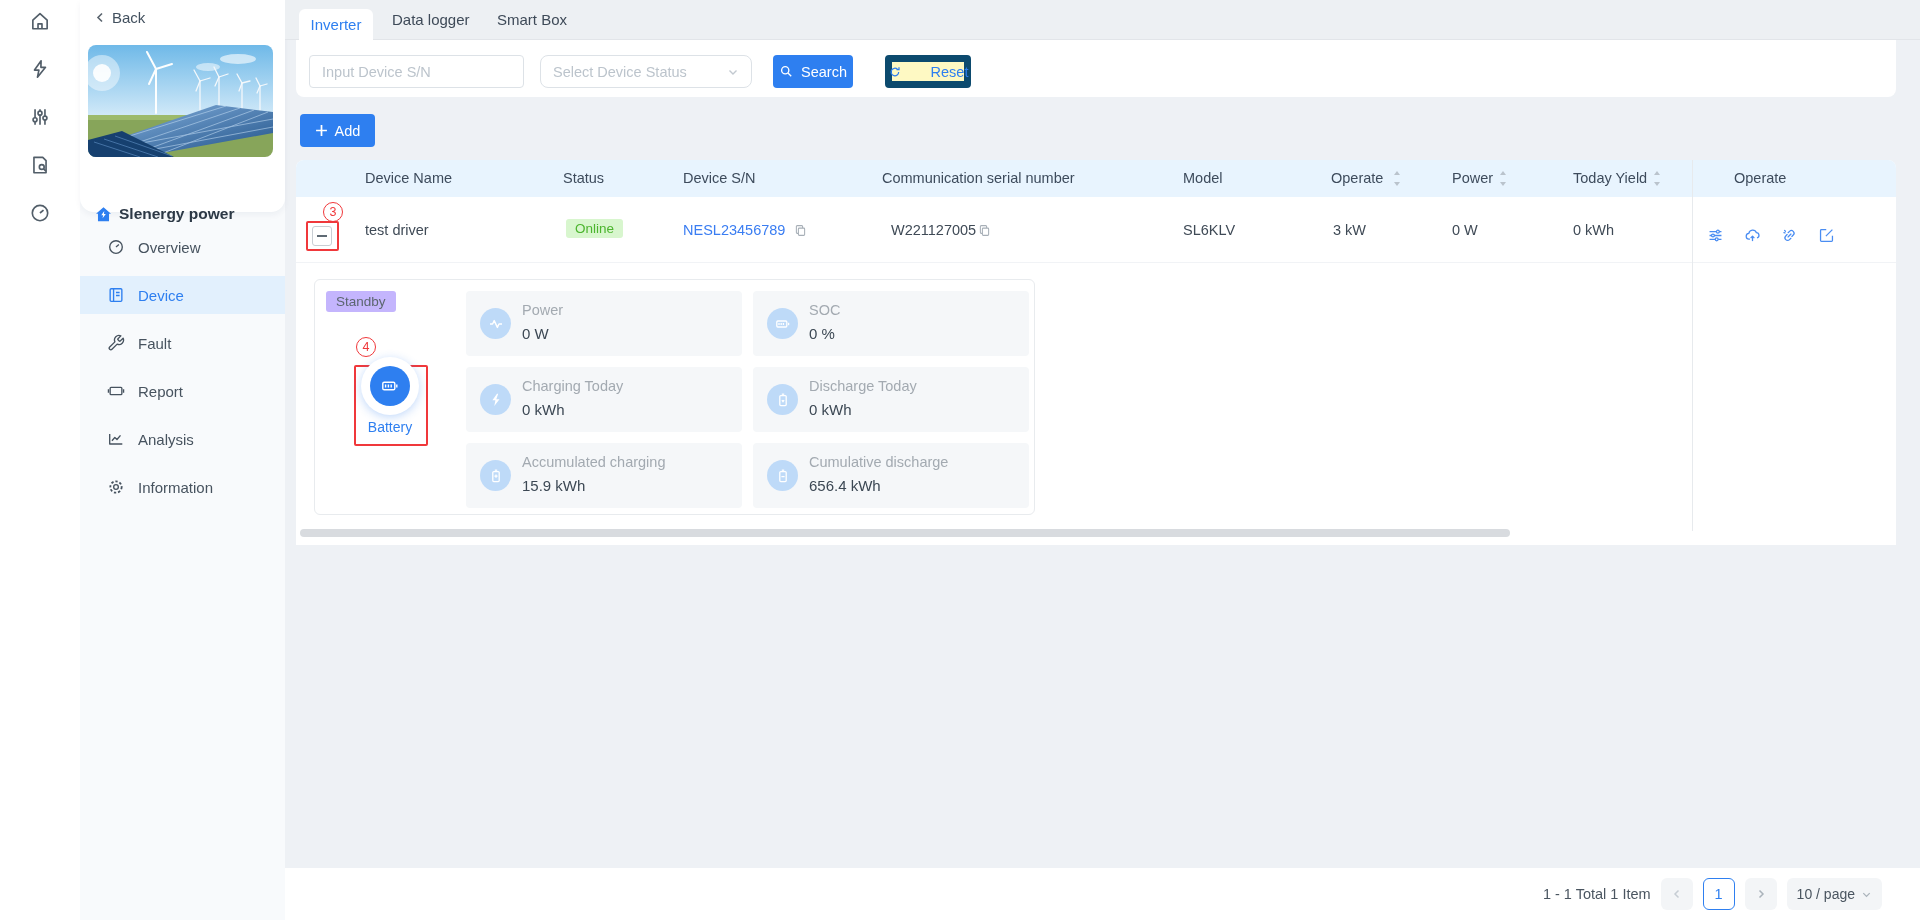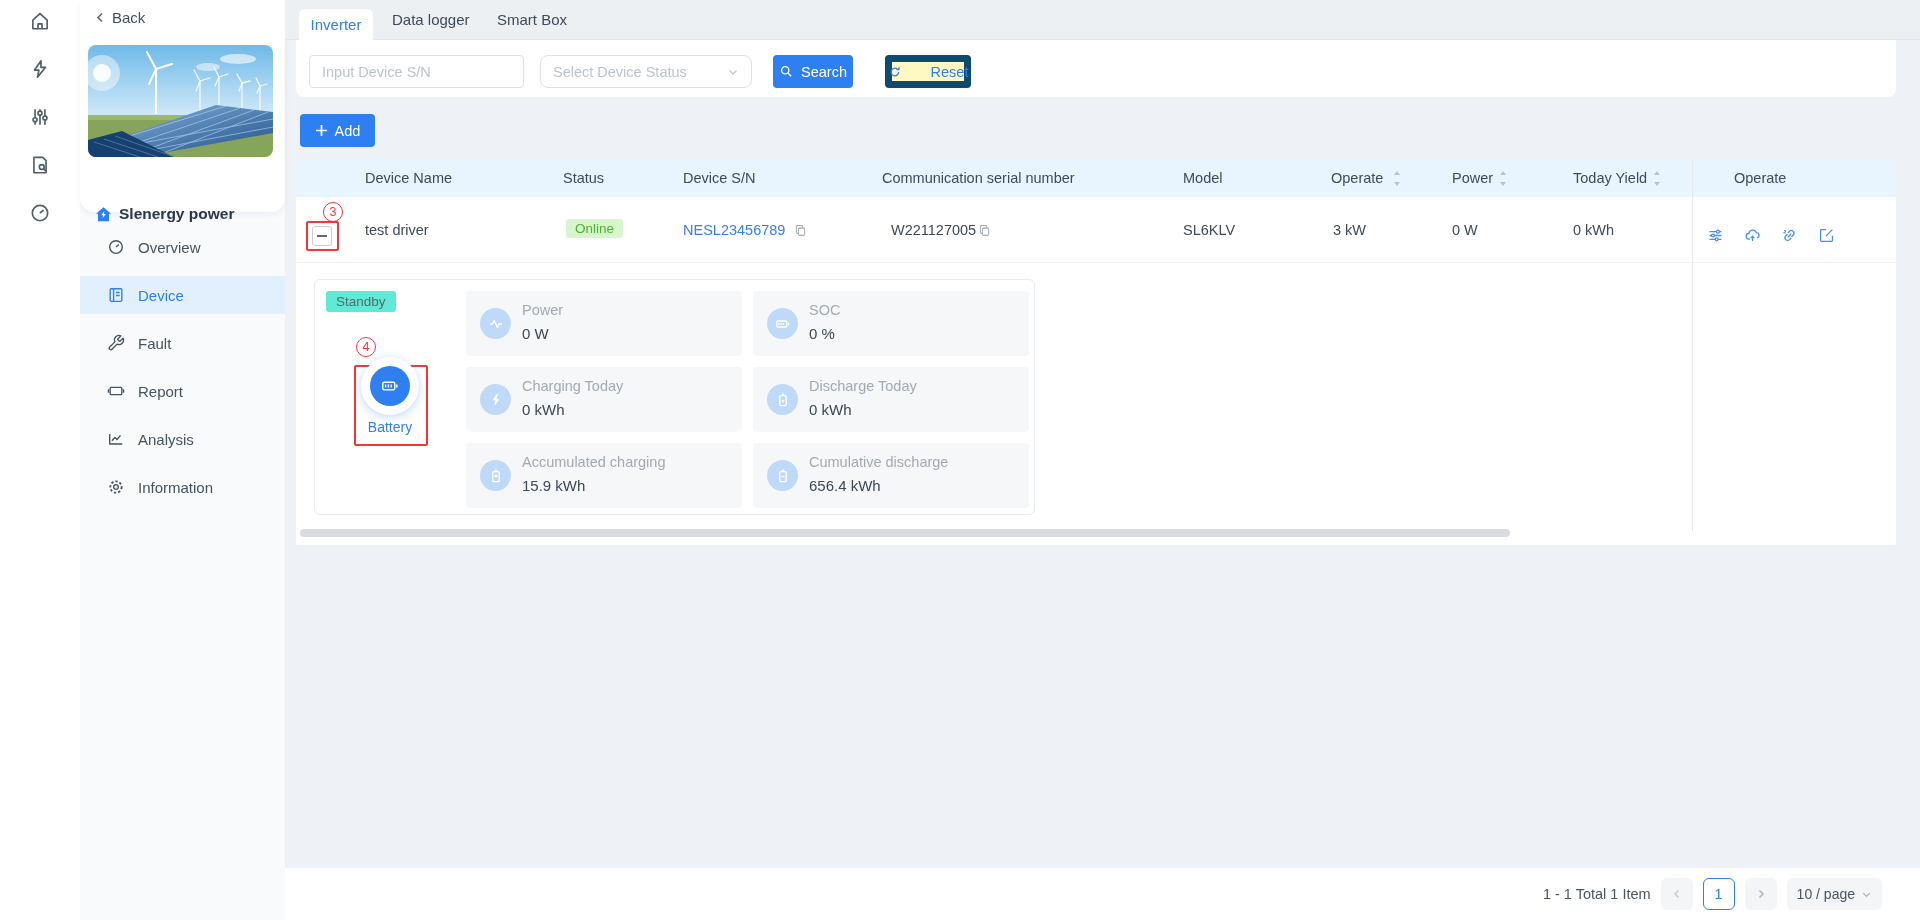--- a/index.html
+++ b/index.html
@@ -43,21 +43,21 @@
   .anno-box{position:absolute;border:2px solid #f0383b;box-sizing:border-box;border-radius:2px;}
   .anno-circle{position:absolute;width:20px;height:20px;border:1.5px solid #f0383b;border-radius:50%;color:#f0383b;font-size:12.5px;display:flex;align-items:center;justify-content:center;box-sizing:border-box;}
   .badge-online{position:absolute;left:270px;top:22px;padding:2px 9px;font-size:13.5px;background:#d8f6ce;color:#4cb52e;border-radius:3px;}
   .link{color:#3a7df2;cursor:pointer;}
   .copy-icon{position:absolute;top:26px;width:15px;height:15px;color:#a7afb7;cursor:pointer;}
   .op-icon{position:absolute;top:30px;width:17px;height:17px;color:#4a8df2;cursor:pointer;}
   .fixed-divider{position:absolute;left:1396px;top:0;width:1px;height:371px;background:#e7eaed;box-shadow:-8px 0 10px -6px rgba(30,50,80,.08);}
   .hscroll{position:absolute;left:4px;top:369px;width:1210px;height:8px;background:#d8dbdf;border-radius:4px;cursor:pointer;}
   
   .detail-panel{position:absolute;left:18px;top:119px;width:721px;height:236px;border:1px solid #e8ebee;border-radius:6px;background:#fff;box-sizing:border-box;}
-  .tag-standby{position:absolute;left:11px;top:11px;padding:3px 10px;background:#5eead4;color:#5c6670;font-size:13.5px;border-radius:3px;}
+  .tag-standby{position:absolute;left:11px;top:11px;padding:3px 10px;background:#c4b5fd;color:#5c6670;font-size:13.5px;border-radius:3px;}
   .battery-halo{position:absolute;left:46px;top:77px;width:58px;height:58px;border-radius:50%;background:#fff;box-shadow:0 2px 10px rgba(46,127,240,.3);cursor:pointer;}
   .battery-circle{position:absolute;left:55px;top:86px;width:40px;height:40px;border-radius:50%;background:#2e7ff0;display:flex;align-items:center;justify-content:center;cursor:pointer;}
   .battery-label{position:absolute;left:25px;top:139px;width:100px;text-align:center;color:#2e7ff0;font-size:14px;}
   .stat-card{position:absolute;width:276px;height:65px;background:#f5f7f9;border-radius:4px;}
   .stat-icon{position:absolute;left:14px;top:17px;width:31px;height:31px;border-radius:50%;background:#bedaf8;display:flex;align-items:center;justify-content:center;color:#fff;}
   .stat-label{position:absolute;left:56px;top:11px;font-size:14.5px;color:#a3aab1;white-space:nowrap;}
   .stat-value{position:absolute;left:56px;top:34px;font-size:15px;color:#3c4854;font-weight:500;}
   
   .footer{position:absolute;left:0;top:868px;width:100%;height:52px;background:#fff;}
   .pagination{position:absolute;right:38px;top:10px;display:flex;align-items:center;gap:10px;height:32px;}

